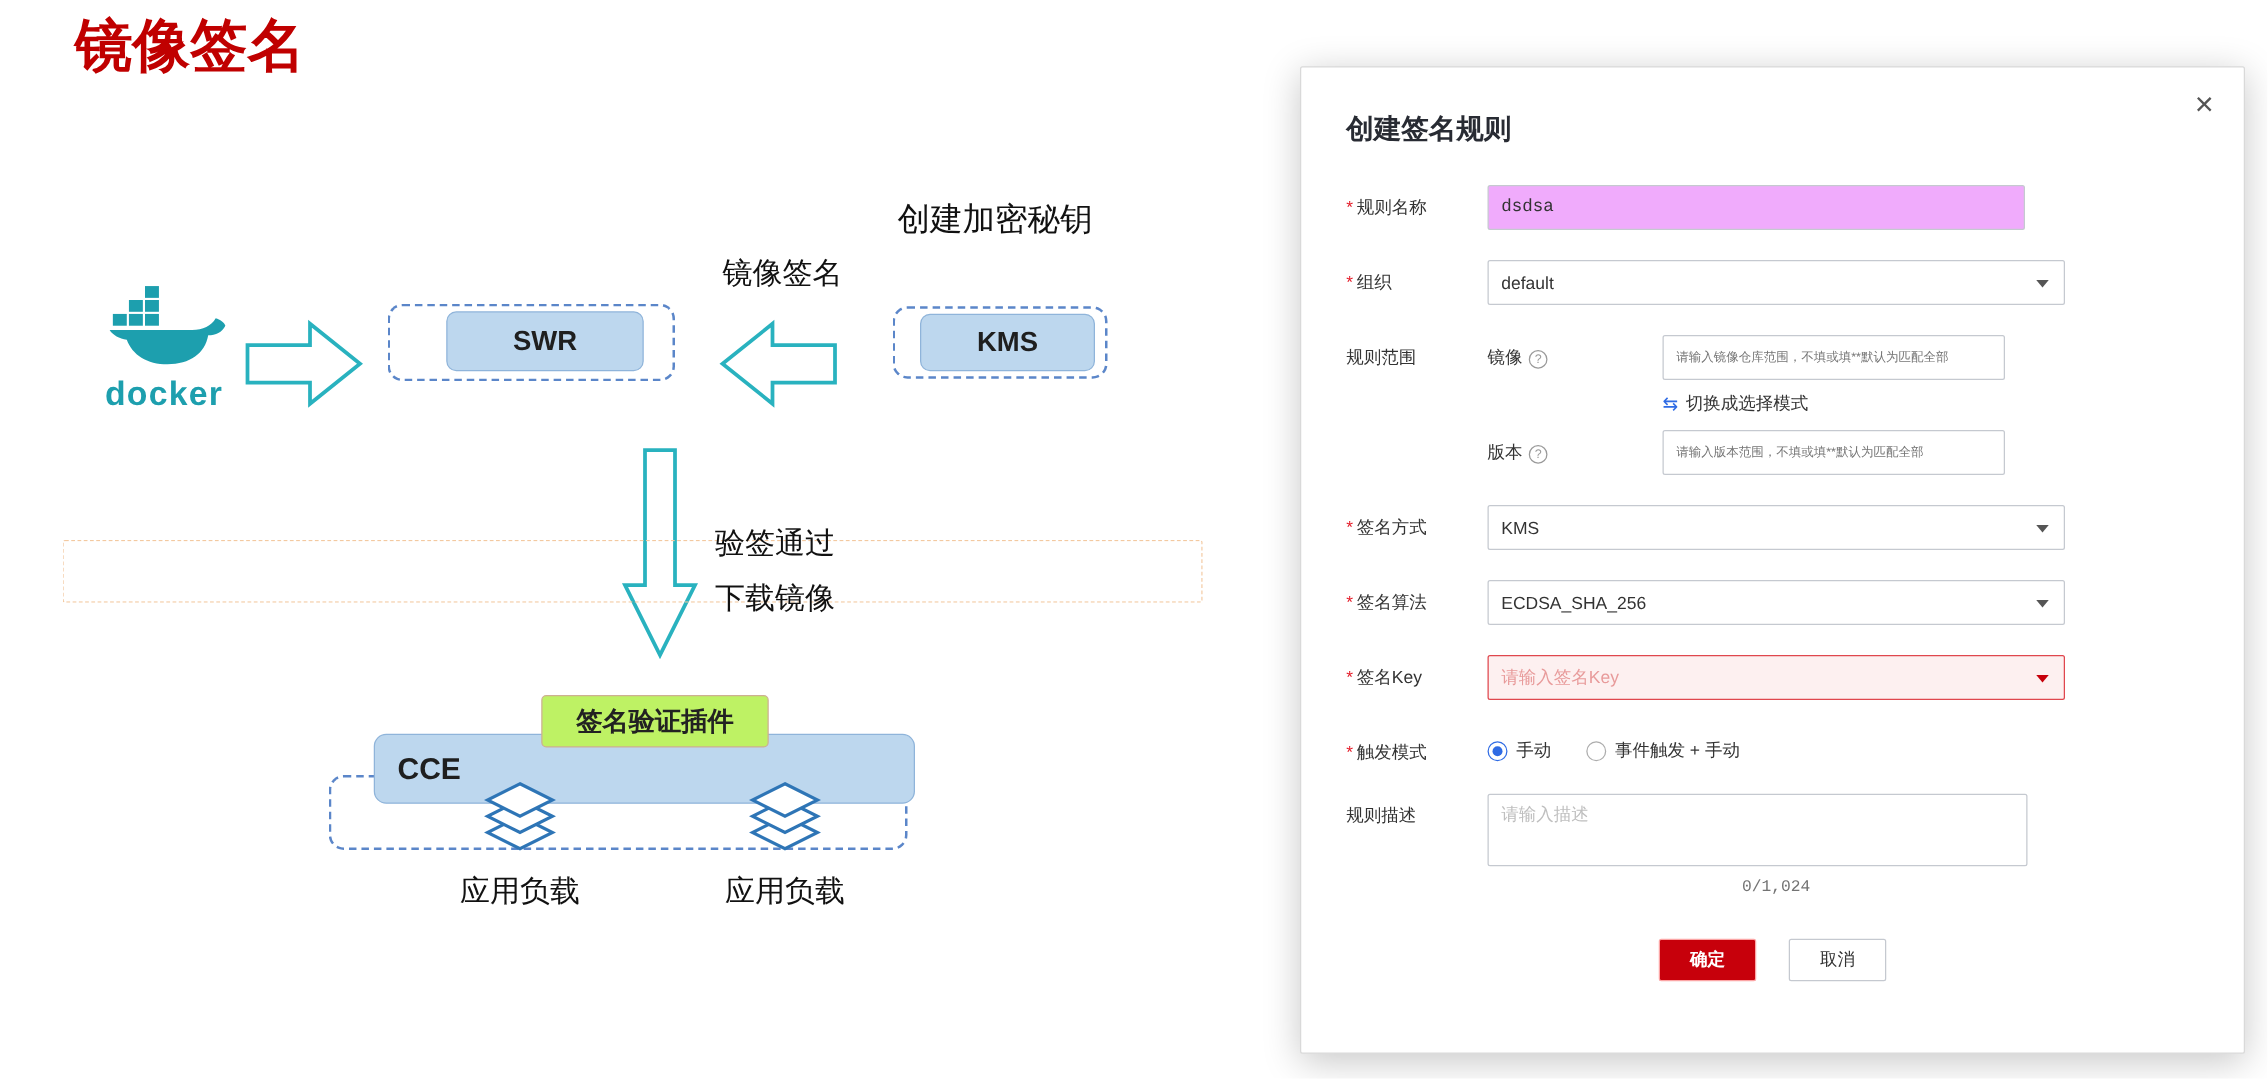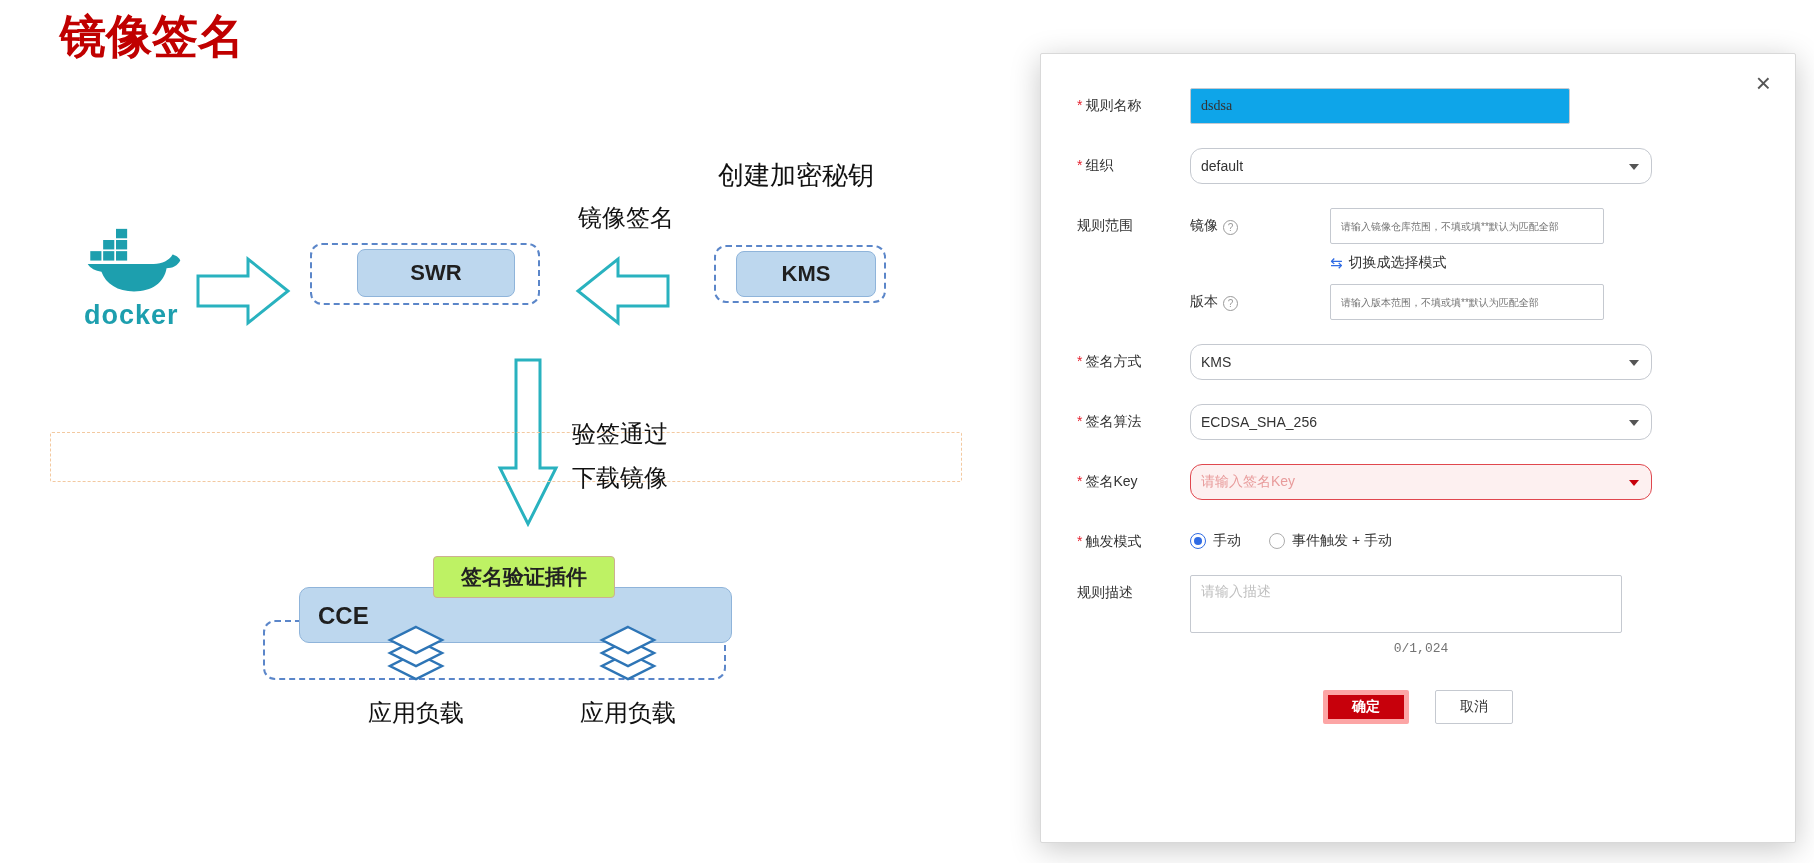--- a/index.html
+++ b/index.html
@@ -27,24 +27,24 @@
   .modal { position:absolute; left:1040px; top:53px; width:756px; height:790px; background:#fff;
            border:1px solid #d9d9d9; box-shadow:0 6px 30px rgba(0,0,0,.22); border-radius:2px;
            padding:34px 36px 0 36px; }
   .modal-close { position:absolute; right:24px; top:16px; font-size:26px; color:#555; cursor:pointer;
            background:none; border:none; line-height:1; font-family:inherit; }
   .modal-title { font-size:22px; font-weight:bold; color:#282b33; margin-bottom:30px; }
   .form-row { display:flex; align-items:flex-start; margin-bottom:24px; }
   .f-label { width:113px; flex:0 0 113px; font-size:14px; color:#333; padding-top:9px; white-space:nowrap; }
   .req { color:#e41e2b; margin-right:3px; }
   .f-field { flex:1; }
-  .txt-input { width:380px; height:36px; border:1px solid #c5c9d0; border-radius:2px; padding:0 10px;
-           font-size:14px; color:#333; font-family:Liberation Serif, serif; outline:none; background:#0ea5e9; }
+  .txt-input { width:430px; height:36px; border:1px solid #c5c9d0; border-radius:2px; padding:0 10px;
+           font-size:14px; color:#333; font-family:Liberation Mono, monospace; outline:none; background:#f0abfc; }
   .txt-input::placeholder, textarea::placeholder { color:#bfbfbf; }
-  .select { position:relative; width:462px; height:36px; border:1px solid #c5c9d0; border-radius:12px;
+  .select { position:relative; width:462px; height:36px; border:1px solid #c5c9d0; border-radius:2px;
            display:flex; align-items:center; padding:0 41px 0 10px; font-size:14px; color:#333; cursor:pointer; background:#fff; }
   .chev { position:absolute; right:12px; top:15px; width:0; height:0;
            border-left:5px solid transparent; border-right:5px solid transparent; border-top:6px solid #555; }
   .select.danger { background:#fdf0f0; border-color:#e0474e; }
   .select.danger .sel-text { color:#e89b9b; }
   .select.danger .chev { border-top-color:#c7000b; }
   .scope-subrow { display:flex; align-items:center; margin-bottom:10px; }
   .scope-sublabel { width:140px; flex:0 0 140px; display:flex; align-items:flex-end; gap:5px; font-size:14px; color:#333; }
   .help { display:inline-flex; width:15px; height:15px; border:1px solid #9a9a9a; border-radius:50%;
            color:#9a9a9a; font-size:10px; align-items:center; justify-content:center; cursor:pointer; }
@@ -56,21 +56,21 @@
   .radio-opt { display:flex; align-items:center; gap:7px; font-size:14px; color:#333; cursor:pointer; }
   .radio { width:16px; height:16px; border:1px solid #adadad; border-radius:50%; display:flex; align-items:center; justify-content:center; background:#fff; }
   .radio.sel { border-color:#2f6be4; }
   .radio .dot { width:8px; height:8px; border-radius:50%; background:transparent; }
   .radio.sel .dot { background:#2f6be4; }
   textarea.desc { width:432px; height:58px; border:1px solid #c5c9d0; border-radius:2px; padding:7px 10px;
            font-size:14px; font-family:inherit; color:#333; resize:none; outline:none; }
   .counter { width:462px; text-align:center; font-size:13px; color:#737373; margin-top:4px;font-family:Liberation Mono, monospace; }
   .btn-row { display:flex; justify-content:center; gap:26px; margin-top:34px; }
   .btn { height:34px; padding:0 24px; font-size:14px; border-radius:2px; cursor:pointer; font-family:inherit; }
-  .btn-primary { background:#c7000b; color:#fff; border:5px solid #fca5a5; font-weight:bold; }
+  .btn-primary { background:#c7000b; color:#fff; border:1px solid #fca5a5; font-weight:bold; }
   .btn-plain { background:#fff; color:#333; border:1px solid #c5c9d0; }
 </style>
 </head>
 <body>
 
 <div class="canvas">
 
   <div class="page-title">镜像签名</div>
 
   <svg class="abs" style="left:86px; top:228px;" width="96" height="72" viewBox="0 0 110 84">
@@ -127,20 +127,21 @@
     <path d="M32 4 L58 17 L32 30 L6 17 Z" fill="#fff" stroke="#2e75b6" stroke-width="2.5"></path>
   </svg>
 
   <div class="lbl" style="left:368px; top:697px;">应用负载</div>
   <div class="lbl" style="left:580px; top:697px;">应用负载</div>
 
   <div class="modal">
     <button class="modal-close">
       <span>×</span>
     </button>
+    <div class="modal-title">创建签名规则</div>
 
     <div class="form-row">
       <div class="f-label">
         <span class="req">*</span><span>规则名称</span>
       </div>
       <div class="f-field">
         <input class="txt-input" type="text" value="dsdsa" style="">
       </div>
     </div>
 

